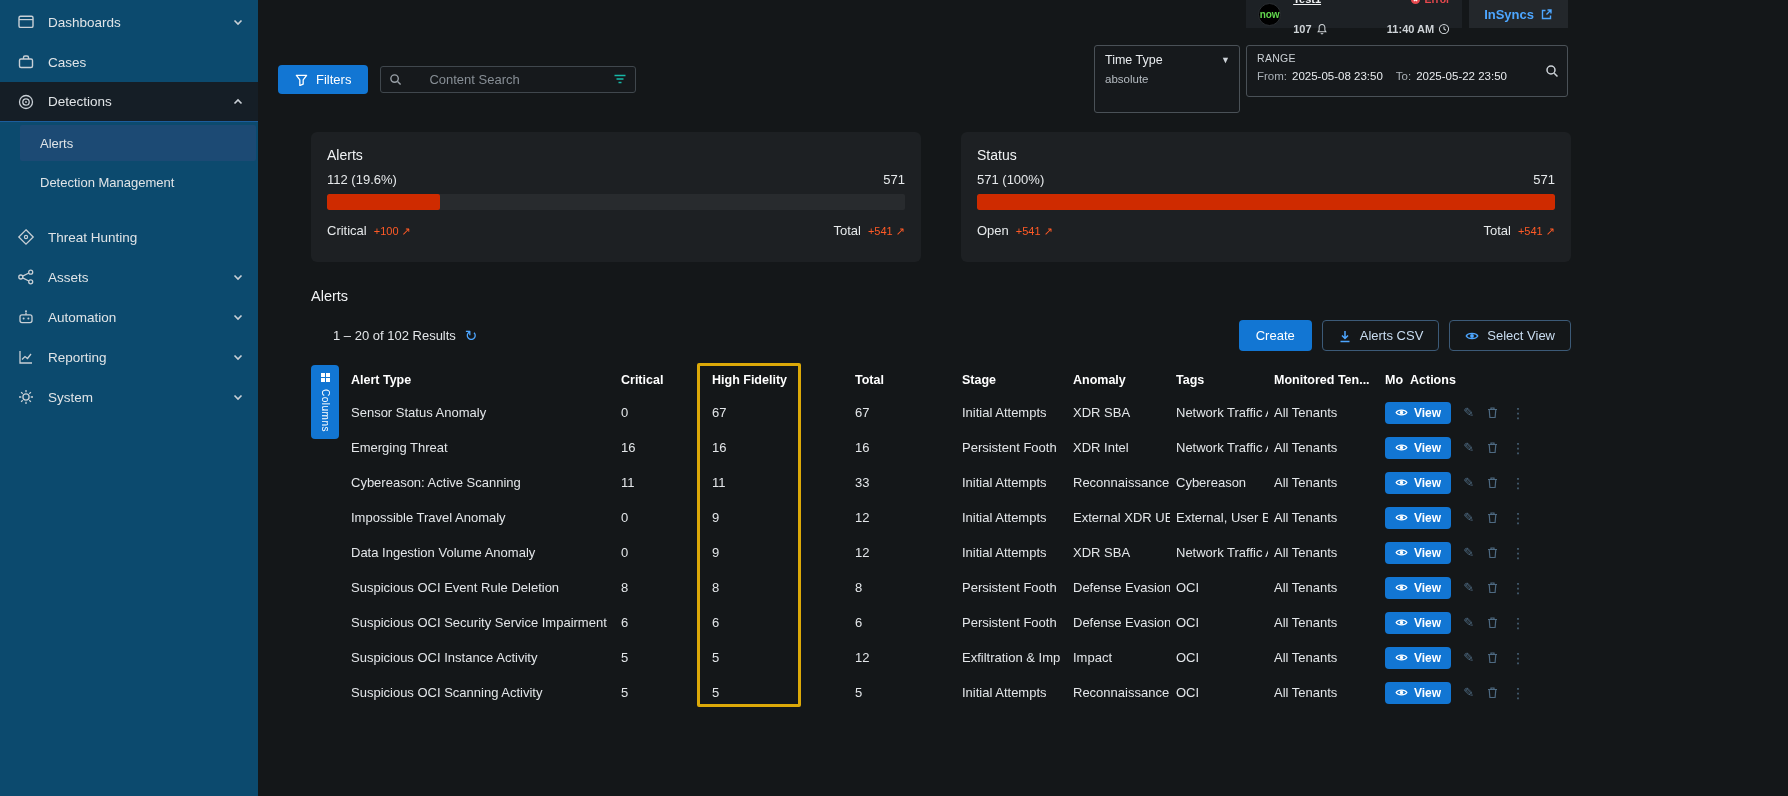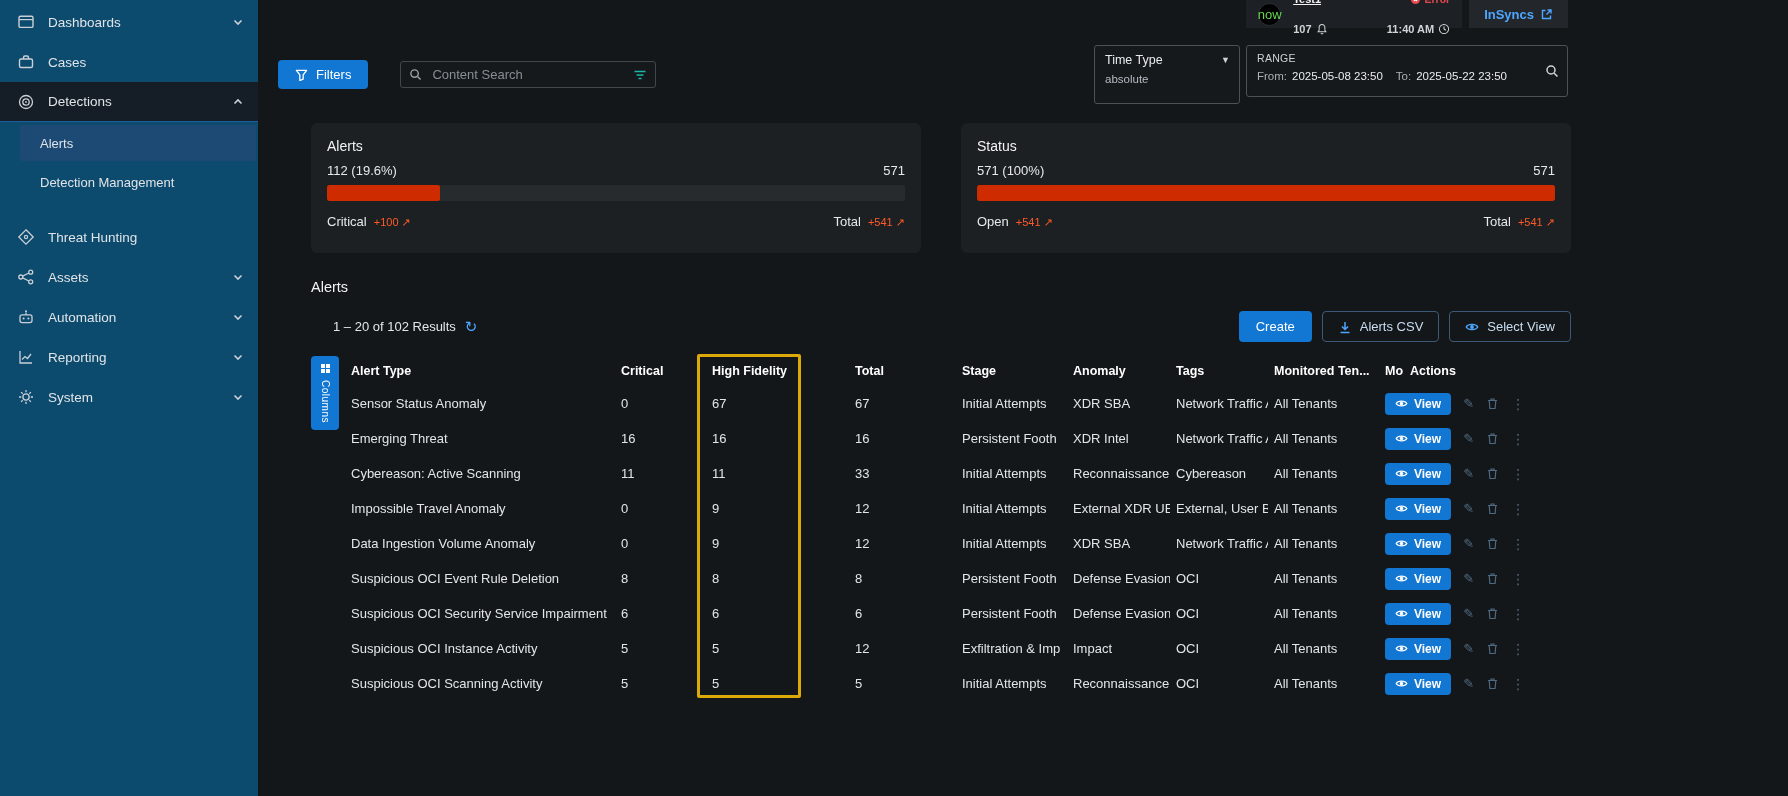--- a/index.html
+++ b/index.html
@@ -22,42 +22,42 @@
   .sub-item.selected { background: #1c4a74; }
   .nav-gap { height: 14px; }
 
   
   .main { flex: 1; position: relative; background: #141719; }
 
   
   .topbar { display: flex; justify-content: flex-end; gap: 7px; margin-right: 220px; height: 28px; }
   .user-widget { display: flex; align-items: center; gap: 12px; background: #1d2125; padding: 0 12px; min-width: 216px; }
   .logo { width: 23px; height: 23px; border-radius: 50%; background: #000; display: flex; align-items: center;
-          justify-content: center; color: #62d84e; font-weight: normal; font-size: 13px; border: 1px solid #2b2f33; flex: none; }
+          justify-content: center; color: #62d84e; font-weight: bold; font-size: 10px; border: 1px solid #2b2f33; flex: none; }
   .uw-col { display: flex; flex-direction: column; gap: 18px; font-size: 11px; font-weight: bold; }
   .account { text-decoration: underline; color: #f0f2f4; cursor: pointer; }
   .notif { display: flex; align-items: center; gap: 4px; color: #cfd4d8; }
   .error-line { color: #e5484d; display: flex; gap: 3px; align-items: center; font-size: 10.5px; justify-content: flex-end; }
   .time-line { display: flex; gap: 4px; align-items: center; color: #cfd4d8; }
   .insyncs { display: flex; align-items: center; gap: 6px; background: #23272b; padding: 0 15px;
              color: #4da6ff; font-size: 13px; font-weight: bold; cursor: pointer; }
 
   
   .toolbar { display: flex; align-items: center; margin: 17px 220px 0 20px; }
   .btn-filters { display: inline-flex; align-items: center; gap: 8px; background: #1276d3; color: #fff;
                  border: none; border-radius: 4px; height: 29px; padding: 0 17px; font-size: 13px;
                  font-family: inherit; cursor: pointer; }
-  .search-box { display: flex; align-items: center; gap: 8px; border: 1px solid #40474d; border-radius: 3px;
-                background: #16191c; height: 27px; width: 256px; margin-left: 32px; padding: 0 8px; color: #9aa1a8; }
+  .search-box { display: flex; align-items: center; gap: 25px; border: 1px solid #40474d; border-radius: 3px;
+                background: #16191c; height: 27px; width: 256px; margin-left: 12px; padding: 0 8px; color: #9aa1a8; }
   .search-box input { flex: 1; min-width: 0; background: transparent; border: none; outline: none;
                       color: #dfe3e6; font-size: 13px; font-family: inherit; }
   .search-box input::placeholder { color: #878e95; }
   .teal { color: #17b8a6; }
   .right-controls { margin-left: auto; display: flex; gap: 6px; }
-  .time-type { position: relative; width: 146px; height: 59px; border: 1px solid #4a5157; border-radius: 3px;
+  .time-type { position: relative; width: 146px; height: 68px; border: 1px solid #4a5157; border-radius: 3px;
                padding: 7px 10px; cursor: pointer; background: #16191c; }
   .tt-label { font-size: 12.5px; color: #e8ebee; }
   .tt-value { font-size: 11.5px; color: #b6bcc2; margin-top: 6px; }
   .caret { position: absolute; right: 9px; top: 9px; font-size: 9px; color: #cfd4d9; }
   .range-box { display: flex; width: 322px; height: 52px; border: 1px solid #4a5157; border-radius: 3px; background: #16191c; }
   .rb-main { flex: 1; padding: 6px 10px; }
   .rb-label { font-size: 10.5px; color: #cdd2d7; letter-spacing: .3px; }
   .rb-values { margin-top: 6px; font-size: 11.5px; display: flex; gap: 5px; white-space: nowrap; }
   .rb-values .k { color: #aab0b6; }
   .rb-values .v { color: #e8ebee; }

